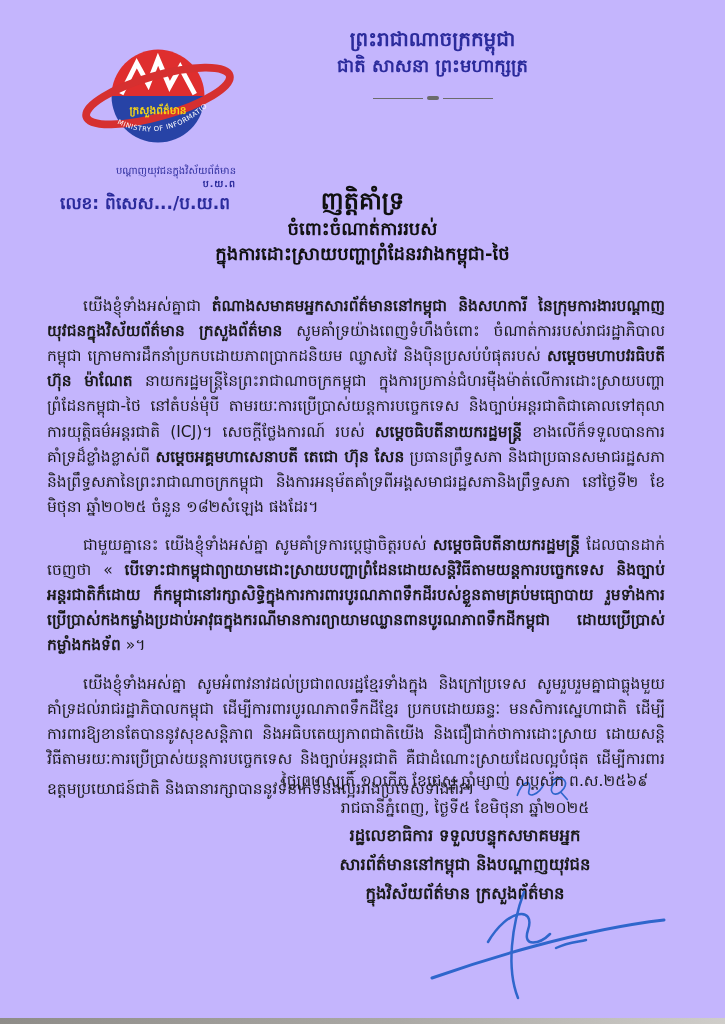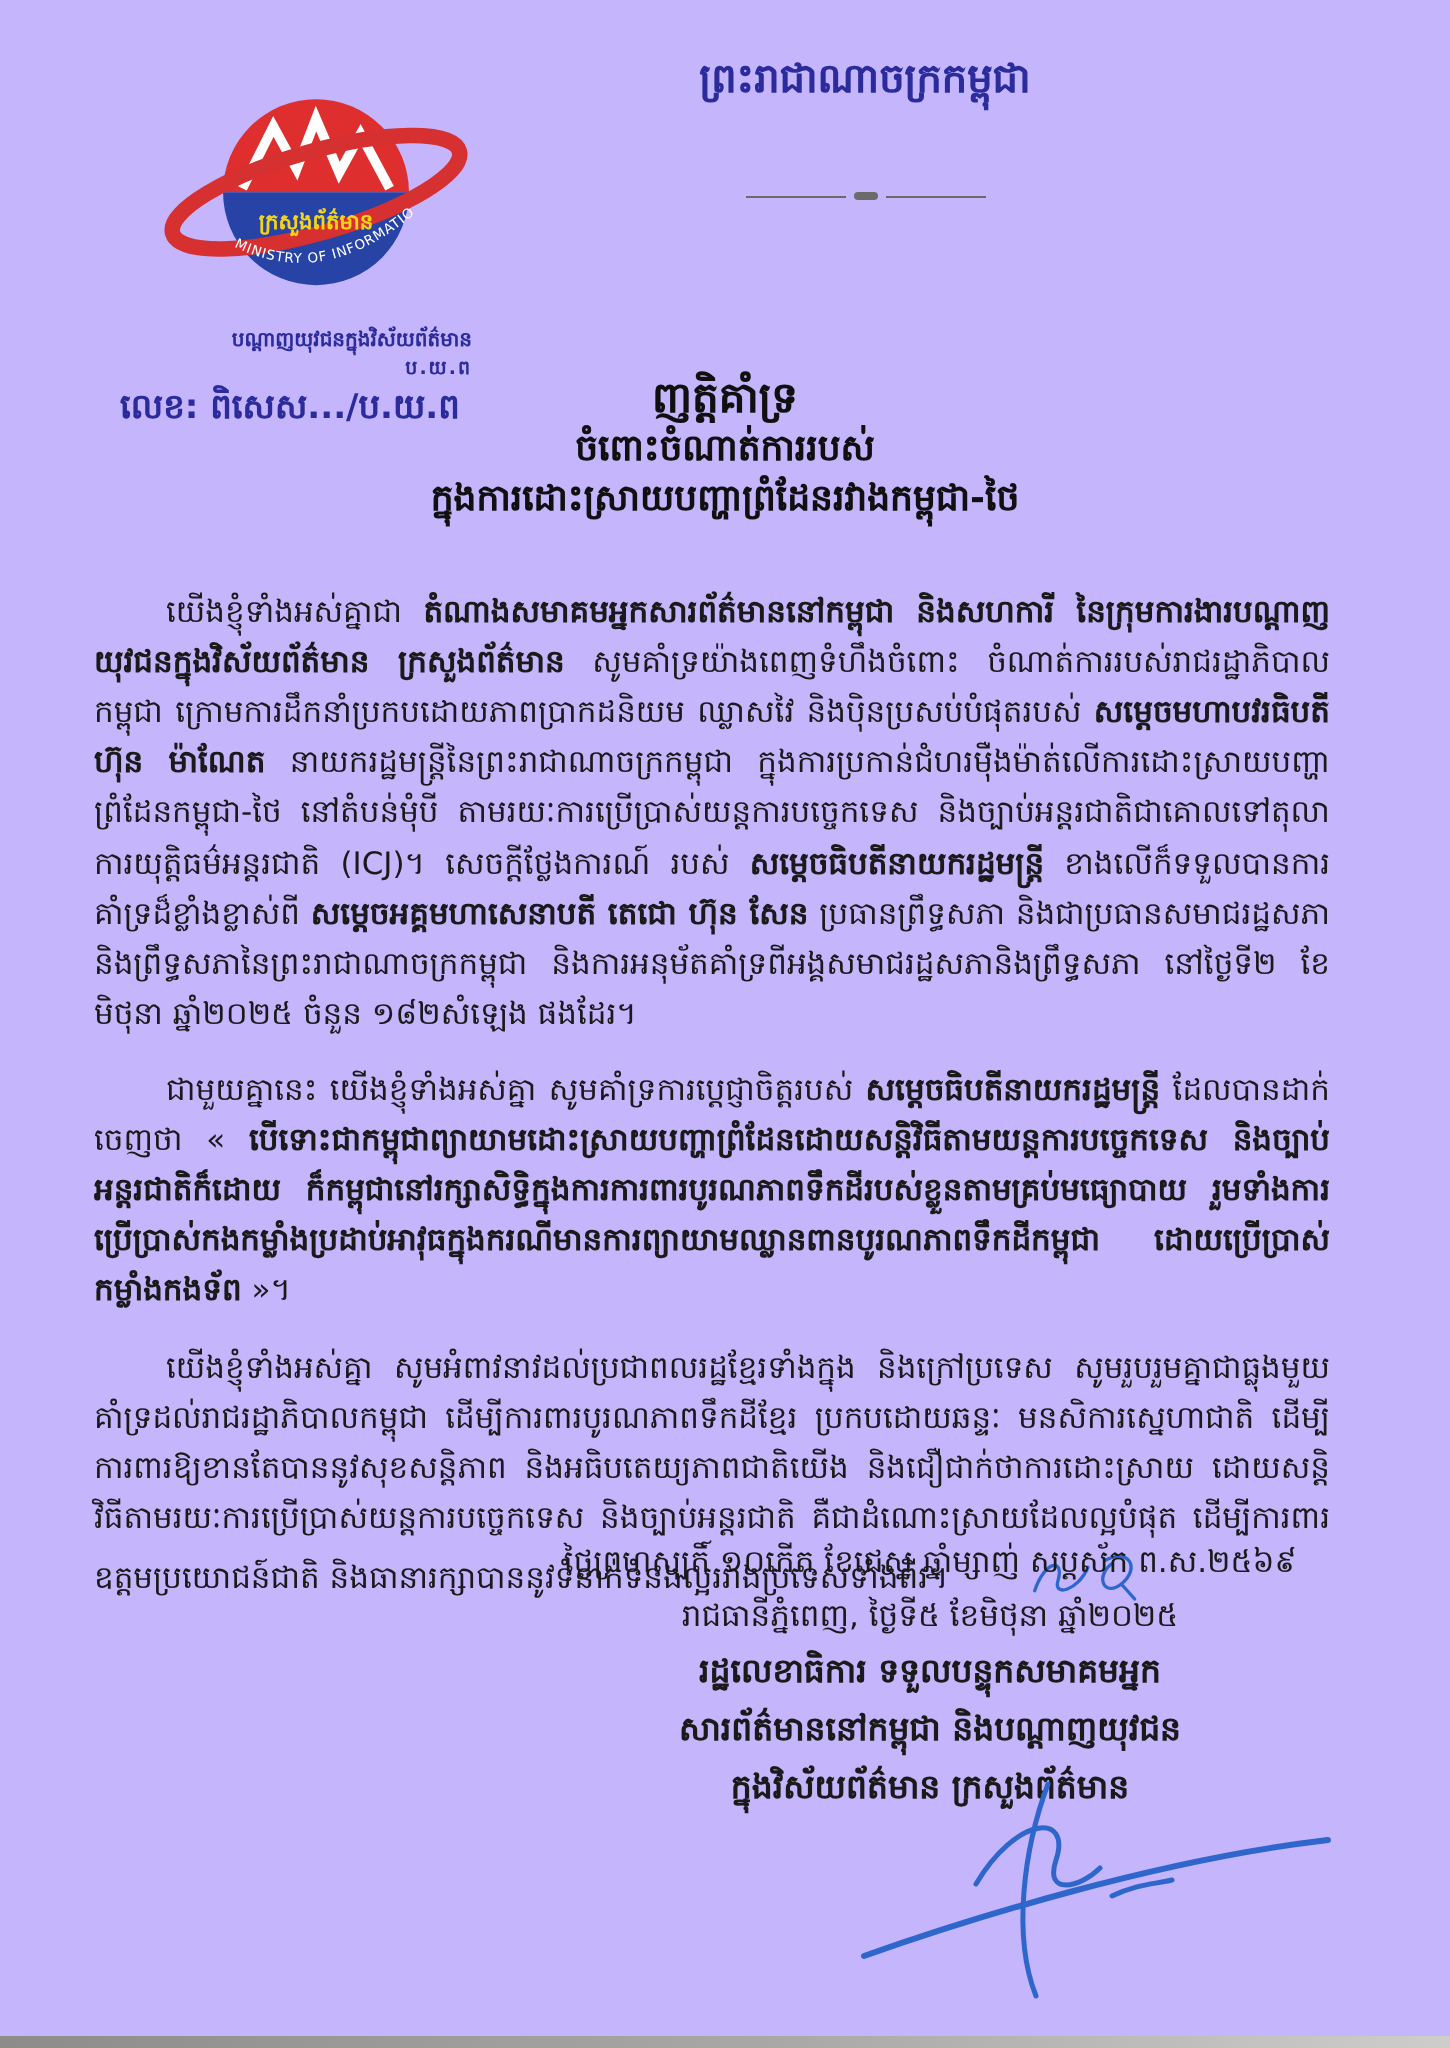--- a/index.html
+++ b/index.html
@@ -13,27 +13,27 @@
     background:linear-gradient(90deg,#8e8c88 0%,#aba9a5 55%,#cfcdc9 100%);}
   
   .header-block{position:absolute;top:26px;left:140px;right:0;text-align:center;color:#2b2b9c;}
   .header-kingdom{font-size:20px;font-weight:700;line-height:1.35;}
   .header-motto{font-size:18px;font-weight:700;line-height:1.4;}
   .hdr-divider{position:absolute;top:96px;left:373px;width:120px;display:flex;align-items:center;gap:4px;}
   .hdr-divider::before,.hdr-divider::after{content:"";flex:1;border-top:1.5px solid #6b6b6b;}
   .hdr-divider .knot{width:12px;height:4px;background:#6b6b6b;border-radius:2px;}
   
   .logo-block{position:absolute;top:38px;left:80px;width:156px;text-align:right;}
-  .logo-caption{color:#2b2b9c;font-size:10px;line-height:1.25;margin-top:1px;font-weight:700;}
+  .logo-caption{color:#2b2b9c;font-size:10px;line-height:1.25;margin-top:1px;font-weight:400;}
   .logo-abbr{color:#2b2b9c;font-size:9.5px;font-weight:600;letter-spacing:1px;}
   
   .reference-line{position:absolute;top:192px;left:60px;color:#2b2b9c;font-weight:700;font-size:17px;}
   
   .title-block{position:absolute;top:186px;left:30px;right:30px;text-align:center;font-weight:700;color:#101010;}
-  .title-main{font-size:21px;line-height:1.25;}
+  .title-main{font-size:24px;line-height:1.25;}
   .title-sub{font-size:18px;line-height:1.4;}
   
   .body-block{position:absolute;top:294px;left:47px;width:618px;
     font-size:15.5px;line-height:1.62;text-align:justify;}
   .body-block p{margin:0 0 13px;text-indent:36px;}
   .body-block .b{font-weight:700;}
   .initials{display:inline-block;vertical-align:-8px;margin-left:4px;}
   
   .closing-block{position:absolute;top:768px;left:240px;width:450px;text-align:center;font-size:15.5px;}
   .closing-date{line-height:1.75;}
@@ -42,20 +42,21 @@
   .signer-name{position:absolute;top:216px;left:212px;width:250px;text-align:center;
     color:#2a55c8;font-weight:700;font-size:14.5px;}
 </style>
 </head>
 <body>
 
 <div class="page">
 
   <div class="header-block">
     <div class="header-kingdom">ព្រះរាជាណាចក្រកម្ពុជា</div>
+    <div class="header-motto">ជាតិ សាសនា ព្រះមហាក្សត្រ</div>
   </div>
   <div class="hdr-divider">
       <span class="knot"></span>
     </div>
 
   <div class="logo-block">
     <svg width="156" height="122" viewBox="0 0 160 126">
 
       <path d="M32,60 A48,48 0 0 1 128,60 Z" fill="#df2e2e"></path>
       <path d="M32,60 A48,48 0 0 0 128,60 Z" fill="#2743a6"></path>

